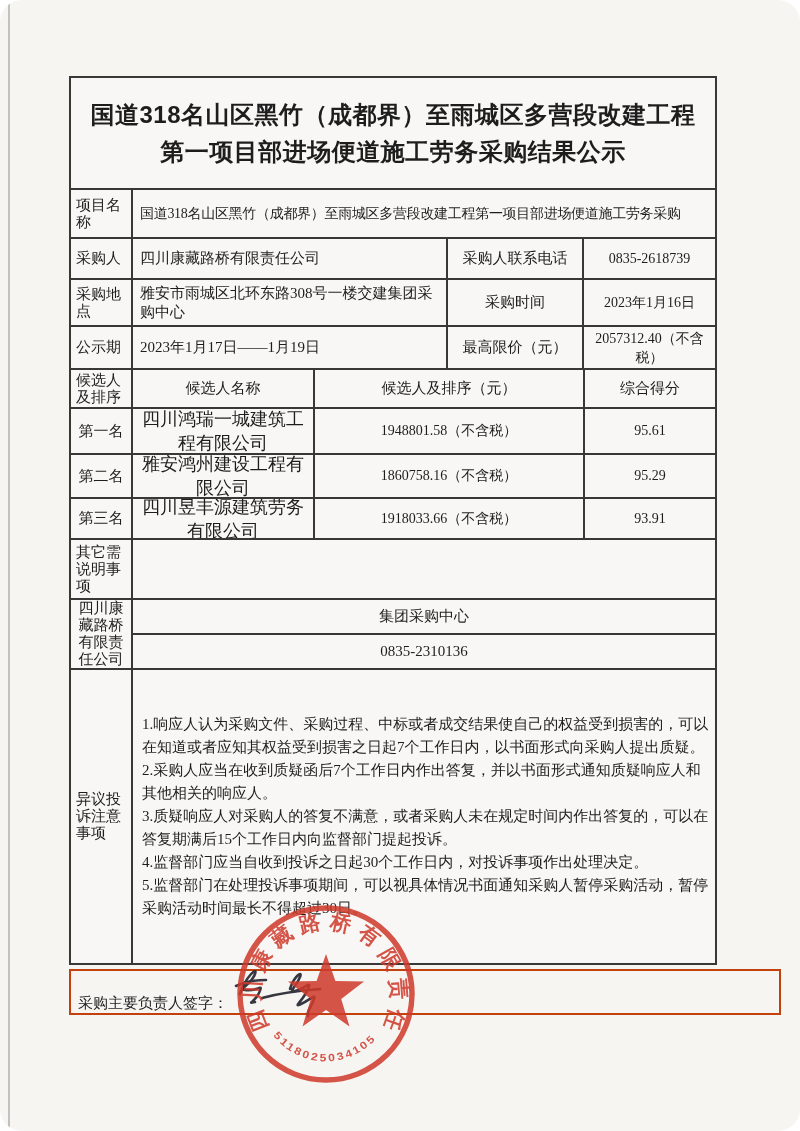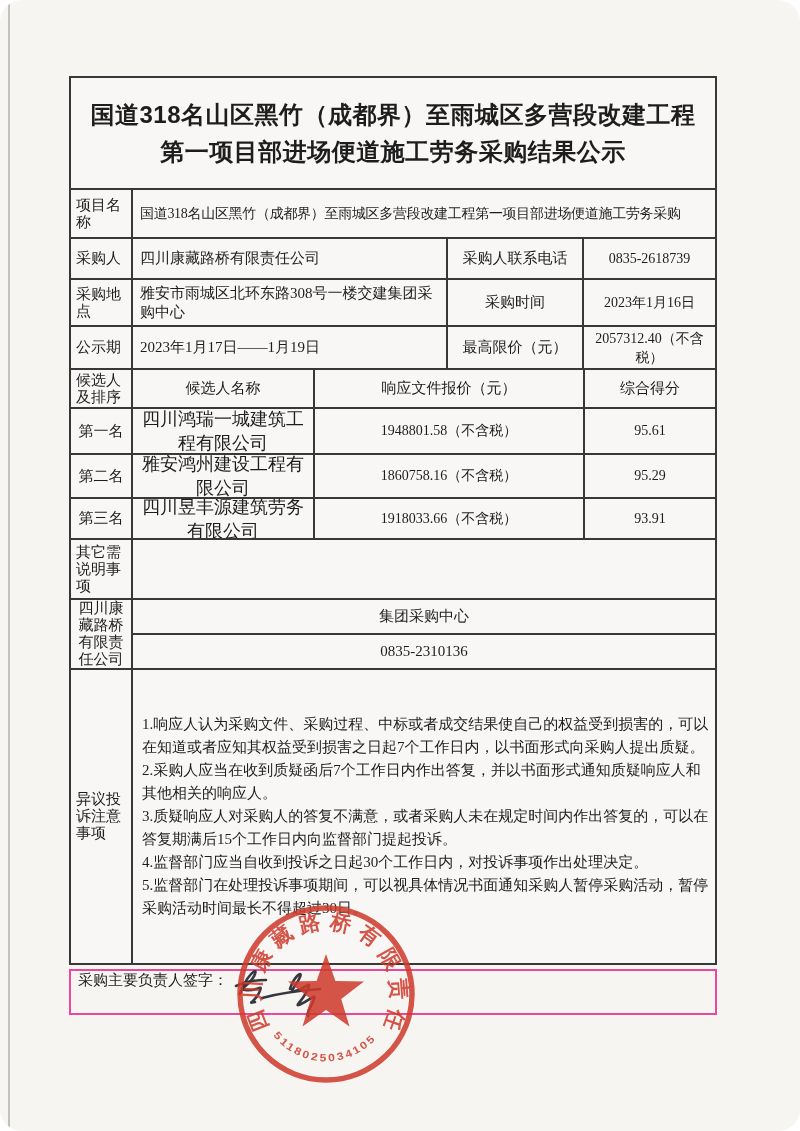--- a/index.html
+++ b/index.html
@@ -47,22 +47,22 @@
   .name-col { width:182px; justify-content:center; text-align:center; font-size:18px; padding:2px 3px; }
   .price-col { width:270px; justify-content:center; text-align:center; font-size:14px; }
   .score-col { flex:1; justify-content:center; text-align:center; font-size:14px; }
   .head-f { font-size:15px; }
   .stack { flex:1; display:flex; flex-direction:column; border-left:2px solid #383838; }
   .stack > div { flex:1; display:flex; align-items:center; justify-content:center; font-size:15px; }
   .stack > div:first-child { border-bottom:2px solid #383838; }
   .obj-text { flex:1; font-size:15px; line-height:23px; padding:4px 6px 4px 9px; display:block; align-self:center; }
   .obj-text p { margin:0; }
   .sign-box {
-    position:absolute; left:69px; top:969px; width:648px; height:46px;
-    border:2px solid #ec4899; display:flex; align-items:flex-start;
+    position:absolute; left:69px; top:969px; width:712px; height:46px;
+    border:2px solid #c2410c; display:flex; align-items:flex-end;
     font-size:15px; padding-left:7px; background:transparent;
   }
   .seal-wrap { position:absolute; left:220px; top:888px; width:212px; height:212px; pointer-events:none; }
   .sig-wrap { position:absolute; left:228px; top:958px; width:130px; height:62px; pointer-events:none; }
 </style>
 </head>
 <body>
 
 <div class="page">
   <div class="scan-edge"></div>
@@ -95,21 +95,21 @@
     <div class="row r-period">
       <div class="cell lbl">公示期</div>
       <div class="cell val">2023年1月17日——1月19日</div>
       <div class="cell mid">最高限价（元）</div>
       <div class="cell val2">2057312.40（不含税）</div>
     </div>
 
     <div class="row r-candhead">
       <div class="cell lbl">候选人及排序</div>
       <div class="cell name-col head-f">候选人名称</div>
-      <div class="cell price-col head-f">响应文件报价（元）</div>
+      <div class="cell price-col head-f">候选人及排序（元）</div>
       <div class="cell score-col head-f">综合得分</div>
     </div>
 
     <div class="row r-cand1">
       <div class="cell lbl lbl-c">第一名</div>
       <div class="cell name-col">四川鸿瑞一城建筑工程有限公司</div>
       <div class="cell price-col">1948801.58（不含税）</div>
       <div class="cell score-col">95.61</div>
     </div>
 

